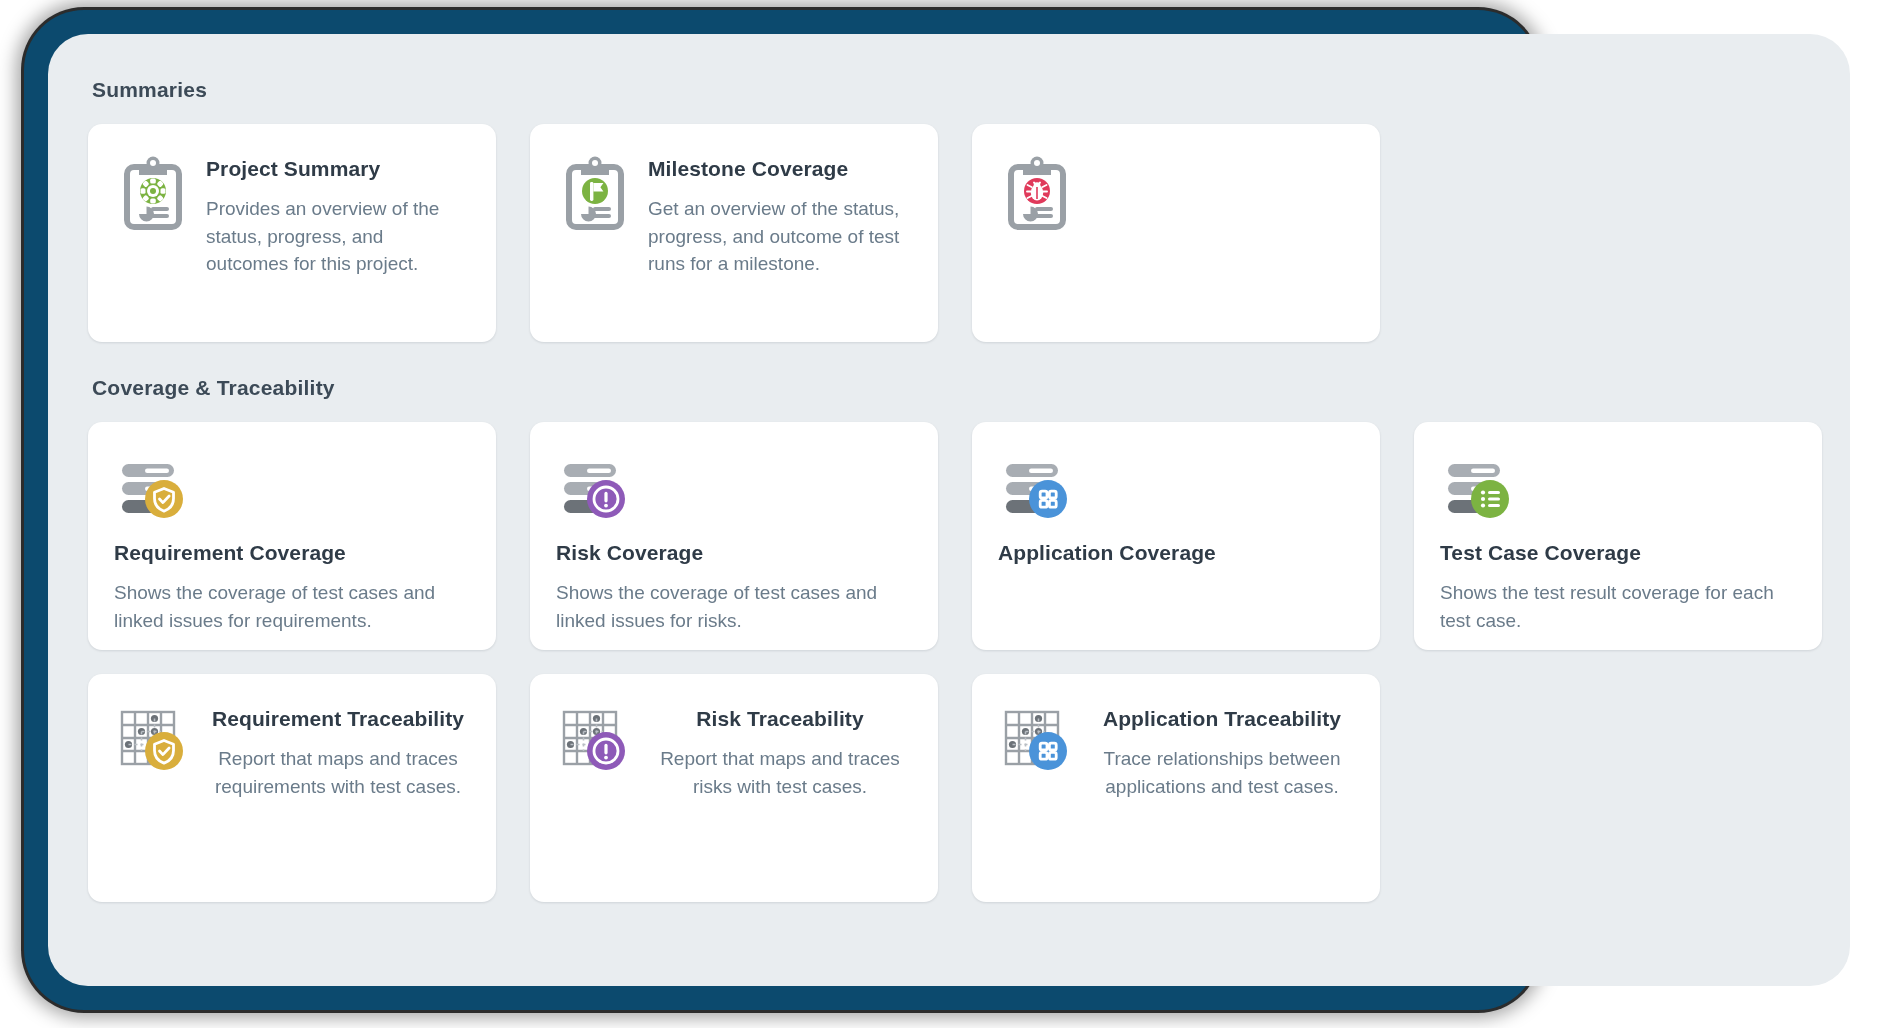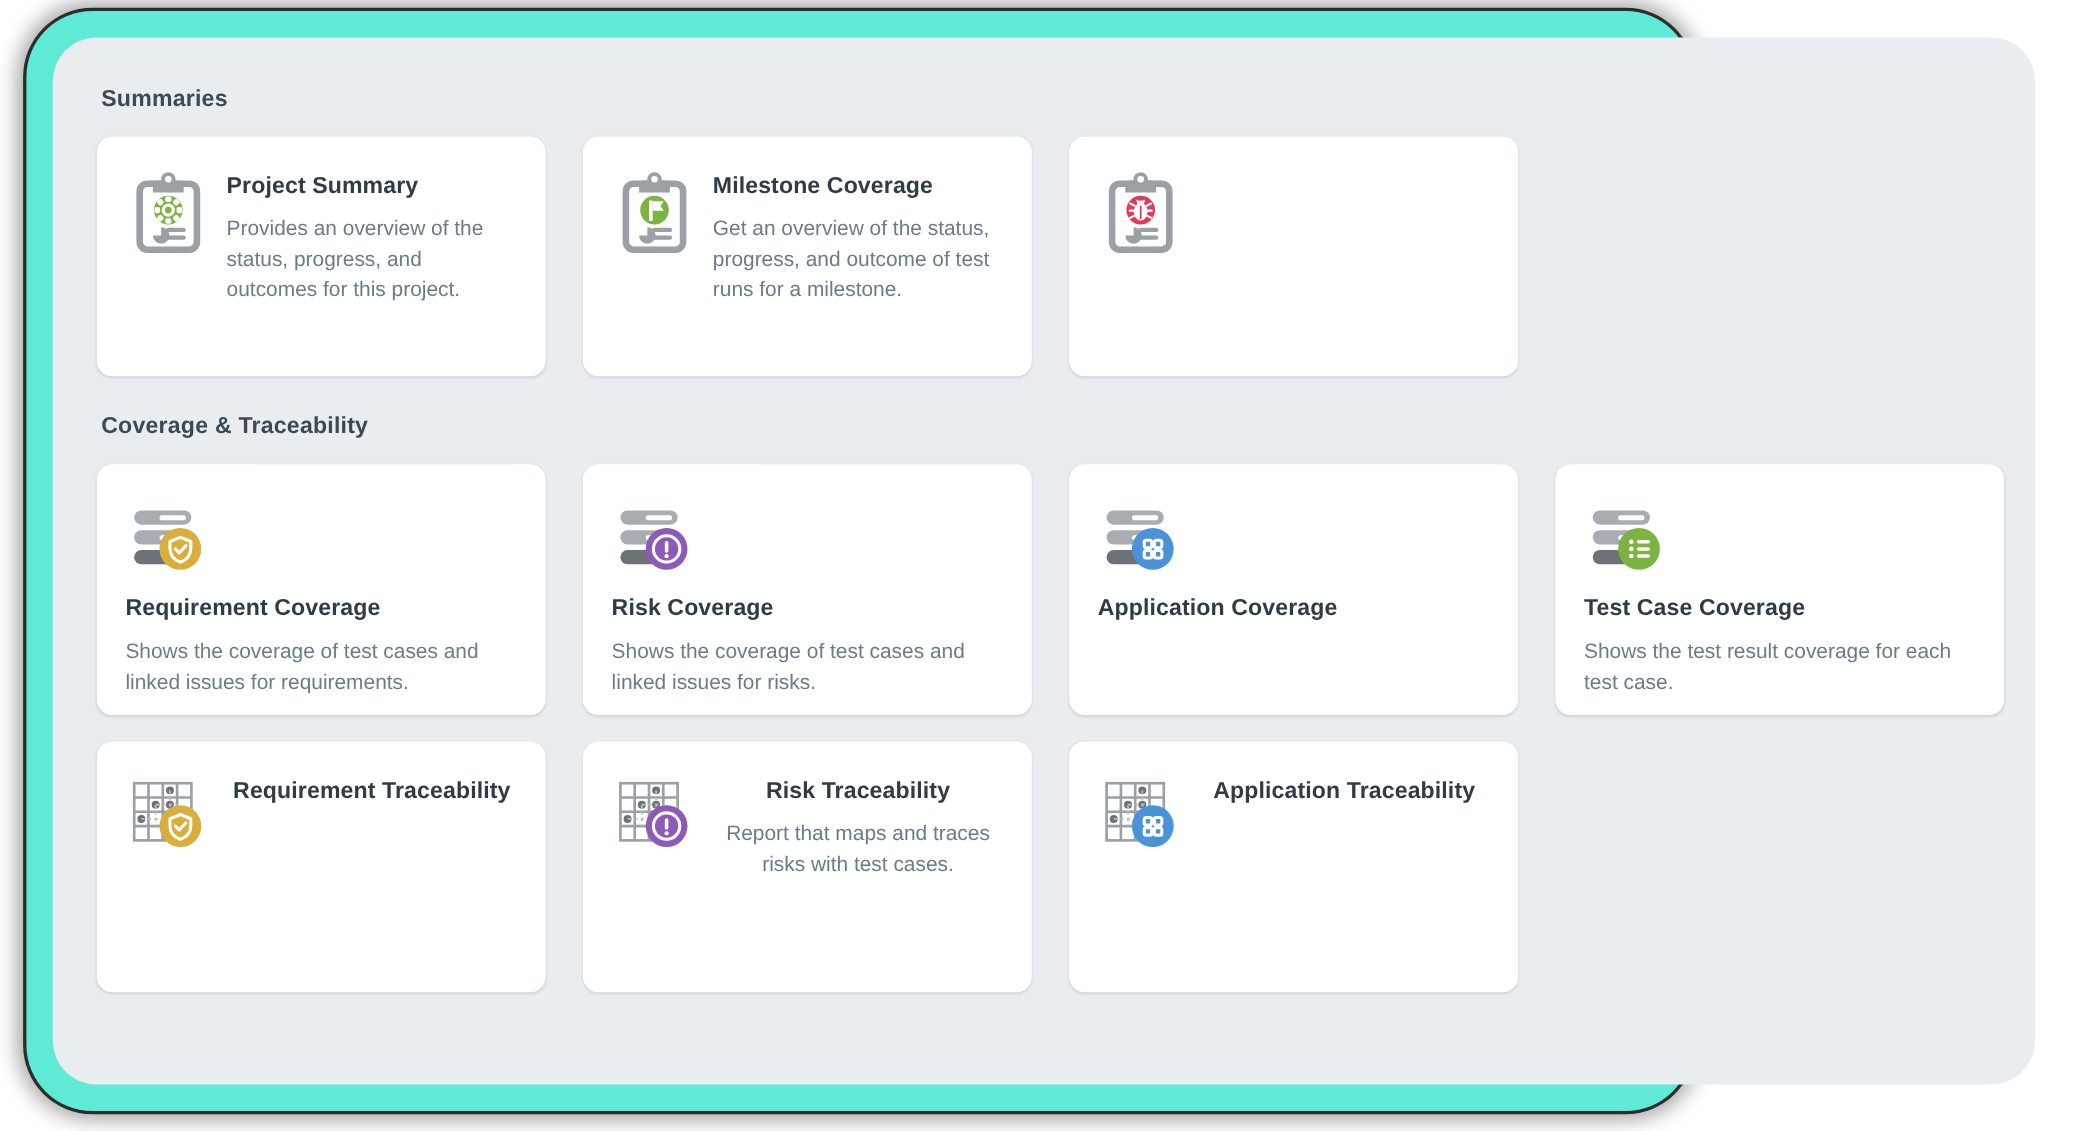--- a/index.html
+++ b/index.html
@@ -13,21 +13,21 @@
   }
 
   
   #device-frame {
     position: absolute;
     left: 24px;
     top: 10px;
     width: 1514px;
     height: 1000px;
     border-radius: 60px;
-    background: #5eead4;
+    background: #0c4a6e;
     box-shadow:
       0 0 0 3px #2c2c2c,
       0 0 18px 8px rgba(0,0,0,0.35);
   }
   
   #device-frame::before {
     content: "";
     position: absolute;
     left: -14px; top: -14px; right: -14px; bottom: -14px;
     border-radius: 74px;
@@ -318,20 +318,21 @@
                 <line x1="11.5" y1="40.5" x2="44" y2="40.5"></line>
                 <line x1="24.5" y1="27.5" x2="44" y2="27.5"></line>
               </g>
               <circle cx="47" cy="47" r="19" fill="#d9ae3c"></circle>
               <path d="M47 36.5 l9.5 3.8 v6.2 c0 6.2 -4 10.6 -9.5 12.6 c-5.5 -2 -9.5 -6.4 -9.5 -12.6 v-6.2 z" fill="none" stroke="#ffffff" stroke-width="2.8" stroke-linejoin="round"></path>
               <path d="M42.5 47 l3.4 3.6 l6.2 -6.6" fill="none" stroke="#ffffff" stroke-width="2.8" stroke-linecap="round" stroke-linejoin="round"></path>
             </svg>
           </div>
           <div class="card-body">
             <div class="card-title">Requirement Traceability</div>
+            <p class="card-desc">Report that maps and traces requirements with test cases.</p>
           </div>
         </div>
 
         <div class="card trace">
           <div class="card-icon">
             <svg width="72" height="72" viewBox="0 0 72 72">
               <g stroke="#9aa0a6" stroke-width="2.4" fill="none">
                 <rect x="5" y="8" width="52" height="52"></rect>
                 <line x1="18" y1="8" x2="18" y2="60"></line>
                 <line x1="31" y1="8" x2="31" y2="60"></line>
@@ -392,19 +393,20 @@
               <g fill="none" stroke="#ffffff" stroke-width="2.8">
                 <rect x="39.2" y="39.2" width="6.8" height="6.8" rx="1.8"></rect>
                 <rect x="48.4" y="39.2" width="6.8" height="6.8" rx="1.8"></rect>
                 <rect x="39.2" y="48.4" width="6.8" height="6.8" rx="1.8"></rect>
                 <rect x="48.4" y="48.4" width="6.8" height="6.8" rx="1.8"></rect>
               </g>
             </svg>
           </div>
           <div class="card-body">
             <div class="card-title">Application Traceability</div>
+            <p class="card-desc">Trace relationships between applications and test cases.</p>
           </div>
         </div>
       </div>
 
     </div>
   </div>
 </div>
 
 </body></html>

